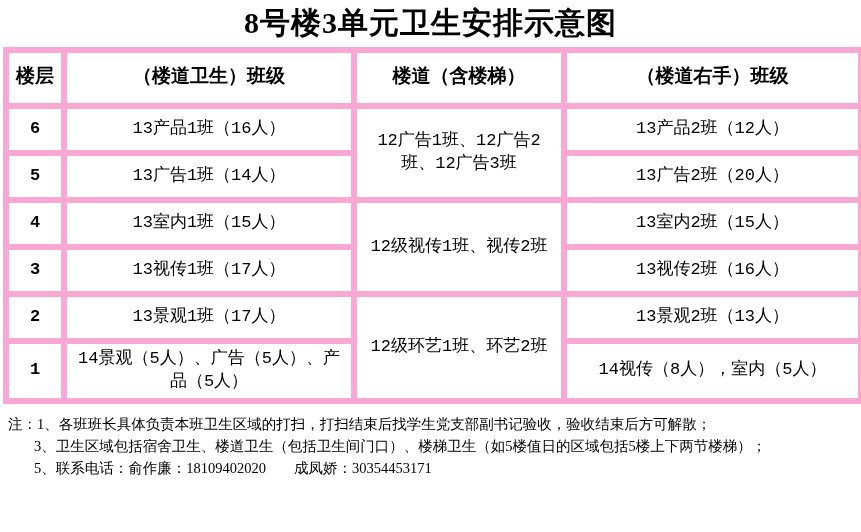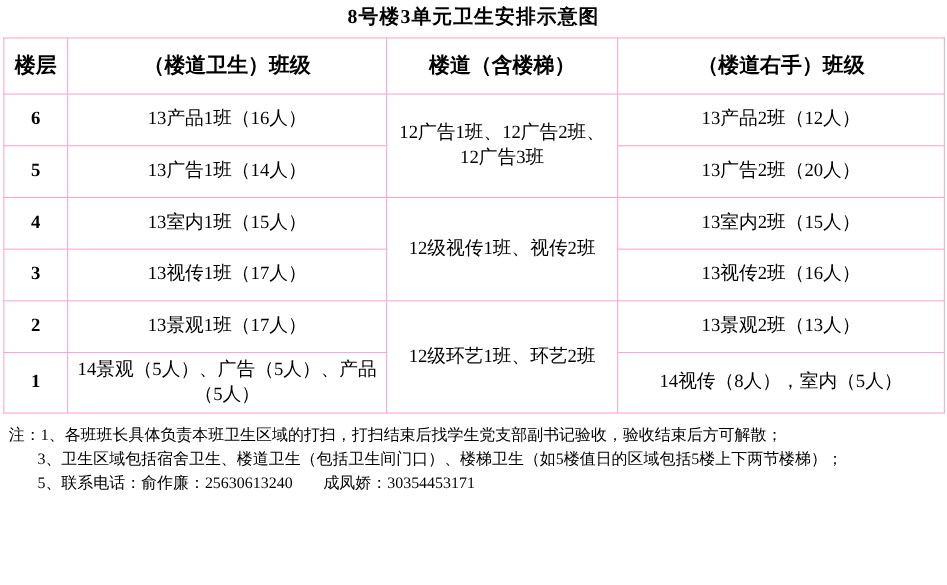--- a/index.html
+++ b/index.html
@@ -16,39 +16,40 @@
   }
   .page {
     width: 861px;
     height: 532px;
     box-sizing: border-box;
     padding: 0;
     position: relative;
   }
   .doc-title {
     text-align: center;
-    font-size: 18px;
+    font-size: 30px;
     font-weight: bold;
     letter-spacing: 1px;
     padding: 6px 0 8px 0;
     line-height: 1.1;
   }
   table.sched {
     border-collapse: collapse;
     width: 855px;
     margin: 0 3px;
     table-layout: fixed;
   }
   table.sched td, table.sched th {
-    border: 1px solid #f9a8d4;
+    border: 6px solid #f9a8d4;
     text-align: center;
     vertical-align: middle;
     font-size: 17px;
     line-height: 1.35;
     padding: 4px 6px;
+    font-family: Liberation Mono, monospace;
   }
   table.sched th {
     font-weight: bold;
     font-size: 19px;
     height: 42px;
   }
   td.floor {
     font-weight: bold;
     font-size: 19px;
     width: 58px;
@@ -130,16 +131,16 @@
         <td class="floor">1</td>
         <td>14景观（5人）、广告（5人）、产品（5人）</td>
         <td>14视传（8人），室内（5人）</td>
       </tr>
     </tbody>
   </table>
 
   <div class="notes">
     <div class="note-line first"><span>注：</span><span>1、各班班长具体负责本班卫生区域的打扫，打扫结束后找学生党支部副书记验收，验收结束后方可解散；</span></div>
     <div class="note-line indent">3、卫生区域包括宿舍卫生、楼道卫生（包括卫生间门口）、楼梯卫生（如5楼值日的区域包括5楼上下两节楼梯）；</div>
-    <div class="note-line indent"><span>5、联系电话：</span><span>俞作廉：25630613240</span><span class="phone-gap"></span><span>成凤娇：30354453171</span></div>
+    <div class="note-line indent"><span>5、联系电话：</span><span>俞作廉：18109402020</span><span class="phone-gap"></span><span>成凤娇：30354453171</span></div>
   </div>
 
 </div>
 
 </body></html>

